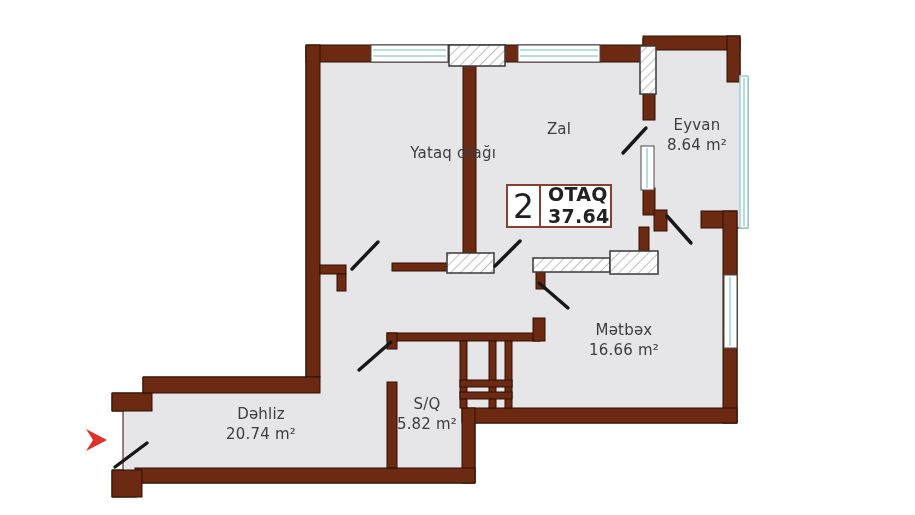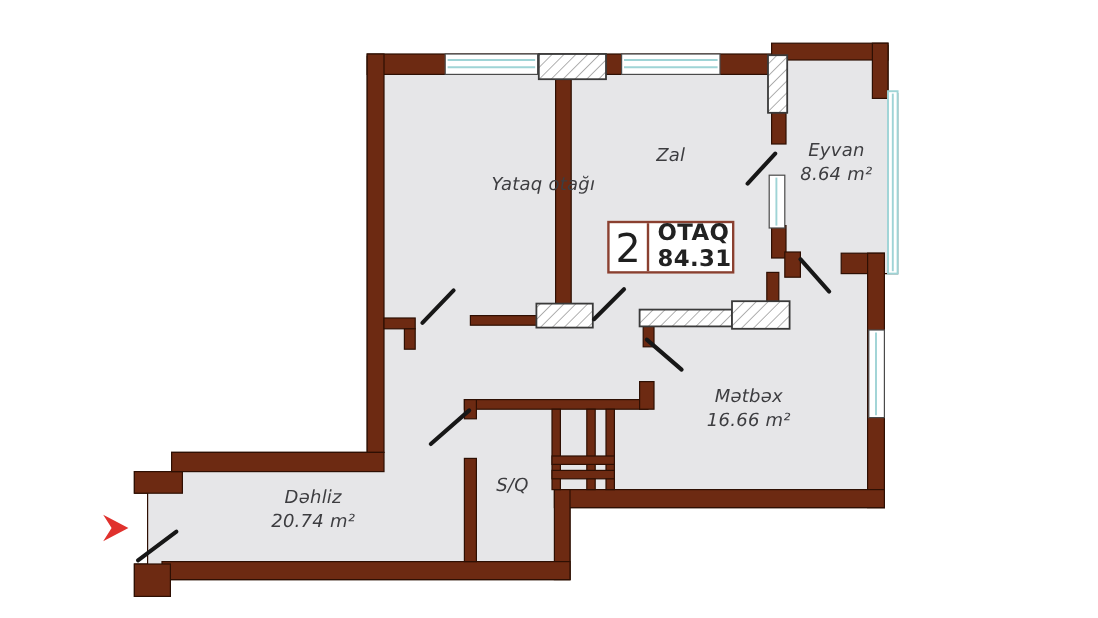--- a/index.html
+++ b/index.html
@@ -11,21 +11,21 @@
   .floor{fill:var(--floor,#e6e6e8);stroke:var(--wall_outline,#2e0f03);stroke-width:1;}
   .wall{fill:var(--wall,#6d2a12);stroke:var(--wall_outline,#2e0f03);stroke-width:1;}
   .hatchbox{fill:url(#hatch);stroke:#3a3a3a;stroke-width:1.5;}
   .winbody{fill:#ffffff;stroke:#4a4a4a;stroke-width:1;}
   .glass-line{stroke:var(--glass,#9fd4d6);stroke-width:1.6;fill:none;}
   .glass-rect{fill:#ffffff;stroke:var(--glass,#9fd4d6);stroke-width:1.6;}
   .door{stroke:var(--door,#171717);stroke-width:3.4;stroke-linecap:round;}
   .arrow{fill:var(--entrance_arrow,#e0312d);}
   .room-label{
     position:absolute;text-align:center;color:#3d3d40;
-    font-size:15px;line-height:1.35;letter-spacing:.2px;white-space:nowrap;font-style:italic;
+    font-size:15px;line-height:1.35;letter-spacing:.2px;white-space:nowrap;
   }
   .badge{
     position:absolute;left:506px;top:184px;width:102px;height:40px;
     background:#ffffff;border:2px solid #8a4030;display:flex;align-items:stretch;
   }
   .badge-count{
     width:31px;display:flex;align-items:center;justify-content:center;
     font-size:33px;color:#1f1f1f;border-right:2px solid #8a4030;font-weight:400;
   }
   .badge-right{
@@ -144,28 +144,29 @@
     <div>8.64 m²</div>
   </div>
 
   <div class="room-label" style="left:534px;top:320px;width:180px;">
     <div>Mətbəx</div>
     <div>16.66 m²</div>
   </div>
 
   <div class="room-label" style="left:377px;top:394px;width:100px;">
     <div>S/Q</div>
+    <div>5.82 m²</div>
   </div>
 
   <div class="room-label" style="left:171px;top:404px;width:180px;">
     <div>Dəhliz</div>
     <div>20.74 m²</div>
   </div>
 
   <div class="badge">
     <div class="badge-count">2</div>
     <div class="badge-right">
       <div>OTAQ</div>
-      <div>84.31</div>
+      <div>37.64</div>
     </div>
   </div>
 
 </div>
 
 </body></html>

